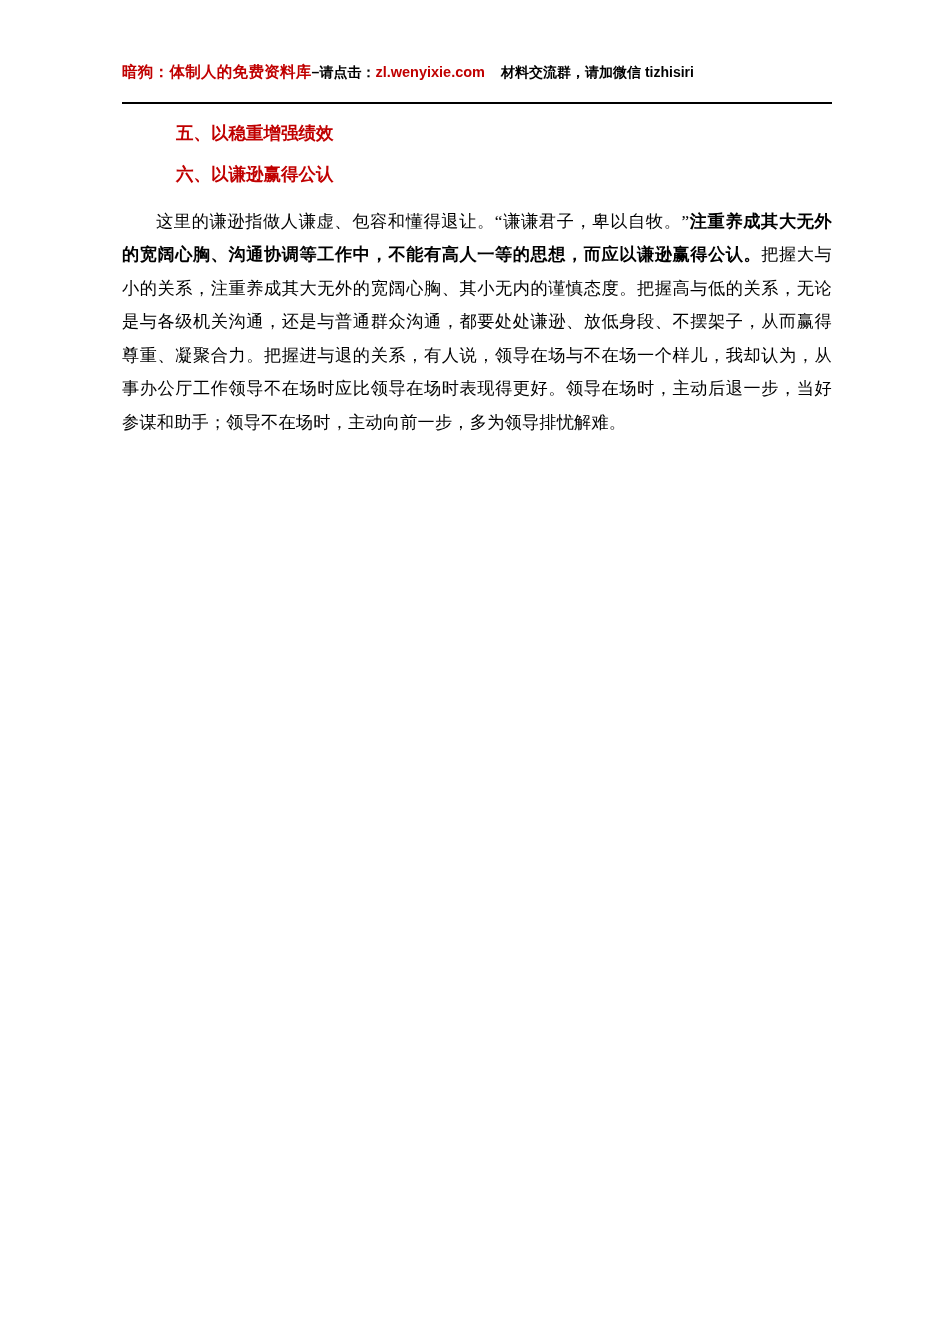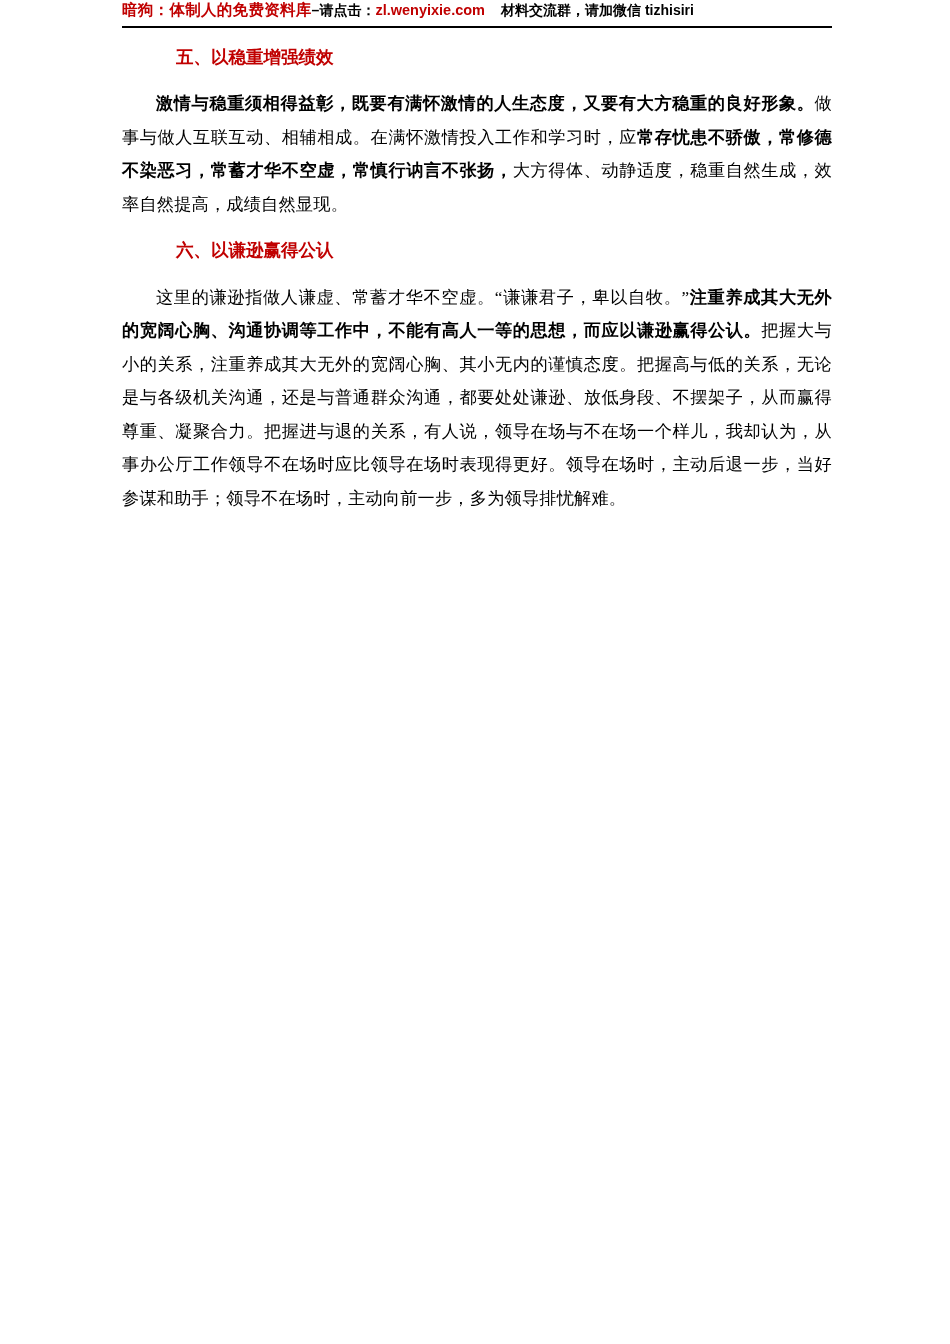--- a/index.html
+++ b/index.html
@@ -23,22 +23,23 @@
   }
   .content {
     position: absolute;
     left: 122px;
     top: 0;
     width: 710px;
   }
 
   
   .banner {
+    margin-top: 62px;
     border-bottom: 2px solid #000000;
-    padding-bottom: 6px;
+    padding-bottom: 20px;
     white-space: nowrap;
     line-height: 1.2;
   }
   .banner-red {
     color: #c00000;
     font-weight: bold;
     font-size: 15.5px;
     font-family: "Liberation Sans", "DejaVu Sans", sans-serif;
     letter-spacing: 0.3px;
   }
@@ -102,24 +103,21 @@
 
 <div class="page">
   <div class="content">
 
     <div class="banner">
       <span class="banner-red">暗狗：体制人的免费资料库</span><span class="banner-dash">–</span><span class="banner-click">请点击：</span><a class="banner-link" href="#">zl.wenyixie.com</a><span class="banner-tail">材料交流群，请加微信 tizhisiri</span>
     </div>
 
     <h2 class="section-heading h-gap-1">五、以稳重增强绩效</h2>
 
-    <p class="body-text p-gap">
-      <span class="b">激情与稳重须相得益彰，既要有满怀激情的人生态度，又要有大方稳重的良好形象。</span><span>做事与做人互联互动、相辅相成。在满怀激情投入工作和学习时，应</span><span class="b">常存忧患不骄傲，常修德不染恶习，常蓄才华不空虚，常慎行讷言不张扬，</span><span>大方得体、动静适度，稳重自然生成，效率自然提高，成绩自然显现。</span>
-    </p>
 
     <h2 class="section-heading h-gap-2">六、以谦逊赢得公认</h2>
 
     <p class="body-text p-gap">
-      <span>这里的谦逊指做人谦虚、常蓄才华不空虚。“谦谦君子，卑以自牧。”</span><span class="b">注重养成其大无外的宽阔心胸、沟通协调等工作中，不能有高人一等的思想，而应以谦逊赢得公认。</span><span>把握大与小的关系，注重养成其大无外的宽阔心胸、其小无内的谨慎态度。把握高与低的关系，无论是与各级机关沟通，还是与普通群众沟通，都要处处谦逊、放低身段、不摆架子，从而赢得尊重、凝聚合力。把握进与退的关系，有人说，领导在场与不在场一个样儿，我却认为，从事办公厅工作领导不在场时应比领导在场时表现得更好。领导在场时，主动后退一步，当好参谋和助手；领导不在场时，主动向前一步，多为领导排忧解难。</span>
+      <span>这里的谦逊指做人谦虚、包容和懂得退让。“谦谦君子，卑以自牧。”</span><span class="b">注重养成其大无外的宽阔心胸、沟通协调等工作中，不能有高人一等的思想，而应以谦逊赢得公认。</span><span>把握大与小的关系，注重养成其大无外的宽阔心胸、其小无内的谨慎态度。把握高与低的关系，无论是与各级机关沟通，还是与普通群众沟通，都要处处谦逊、放低身段、不摆架子，从而赢得尊重、凝聚合力。把握进与退的关系，有人说，领导在场与不在场一个样儿，我却认为，从事办公厅工作领导不在场时应比领导在场时表现得更好。领导在场时，主动后退一步，当好参谋和助手；领导不在场时，主动向前一步，多为领导排忧解难。</span>
     </p>
 
   </div>
 </div>
 
 </body></html>

